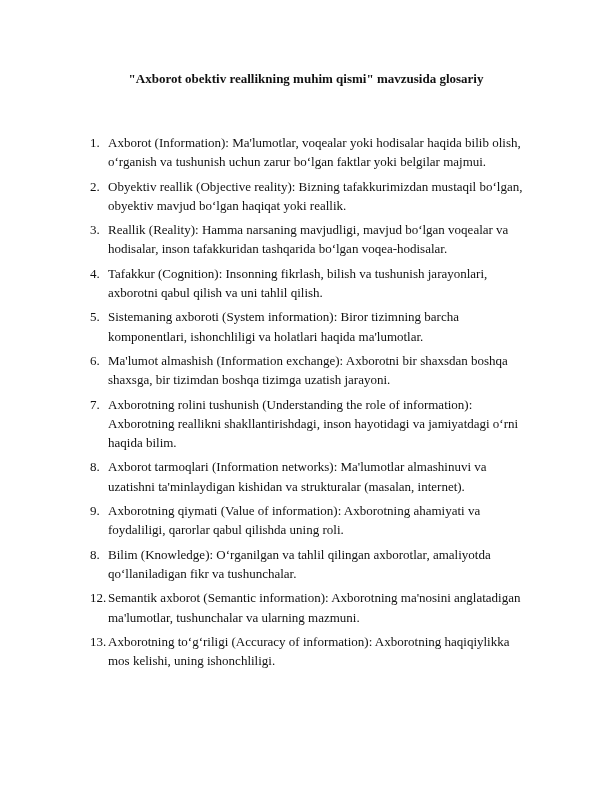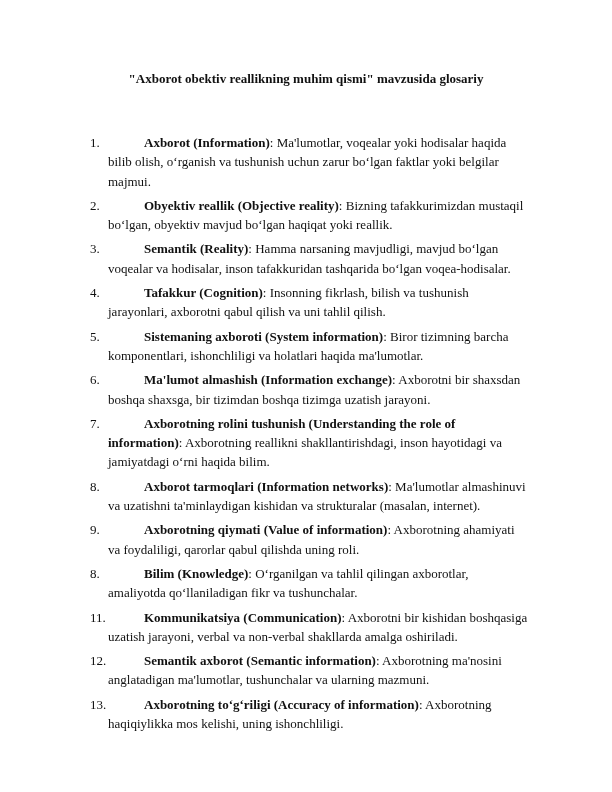--- a/index.html
+++ b/index.html
@@ -44,22 +44,21 @@
     width: 456px;
     box-sizing: border-box;
   }
   ol.glossary-list li .num {
     position: absolute;
     left: 18px;
     top: 0;
     white-space: nowrap;
   }
   ol.glossary-list li .term {
-    font-weight: bold;
-    margin-left: 36px;
+    font-weight: normal;
   }
   ol.glossary-list li .sep,
   ol.glossary-list li .def {
     font-weight: normal;
   }
 </style>
 </head>
 <body>
 
 <div class="page">
@@ -71,21 +70,21 @@
 
       <li>
         <span class="num">1.</span><span class="term">Axborot (Information)</span><span class="sep">: </span><span class="def">Ma'lumotlar, voqealar yoki hodisalar haqida bilib olish, o‘rganish va tushunish uchun zarur bo‘lgan faktlar yoki belgilar majmui.</span>
       </li>
 
       <li>
         <span class="num">2.</span><span class="term">Obyektiv reallik (Objective reality)</span><span class="sep">: </span><span class="def">Bizning tafakkurimizdan mustaqil bo‘lgan, obyektiv mavjud bo‘lgan haqiqat yoki reallik.</span>
       </li>
 
       <li>
-        <span class="num">3.</span><span class="term">Semantik (Reality)</span><span class="sep">: </span><span class="def">Hamma narsaning mavjudligi, mavjud bo‘lgan voqealar va hodisalar, inson tafakkuridan tashqarida bo‘lgan voqea-hodisalar.</span>
+        <span class="num">3.</span><span class="term">Reallik (Reality)</span><span class="sep">: </span><span class="def">Hamma narsaning mavjudligi, mavjud bo‘lgan voqealar va hodisalar, inson tafakkuridan tashqarida bo‘lgan voqea-hodisalar.</span>
       </li>
 
       <li>
         <span class="num">4.</span><span class="term">Tafakkur (Cognition)</span><span class="sep">: </span><span class="def">Insonning fikrlash, bilish va tushunish jarayonlari, axborotni qabul qilish va uni tahlil qilish.</span>
       </li>
 
       <li>
         <span class="num">5.</span><span class="term">Sistemaning axboroti (System information)</span><span class="sep">: </span><span class="def">Biror tizimning barcha komponentlari, ishonchliligi va holatlari haqida ma'lumotlar.</span>
       </li>
 
@@ -102,23 +101,20 @@
       </li>
 
       <li>
         <span class="num">9.</span><span class="term">Axborotning qiymati (Value of information)</span><span class="sep">: </span><span class="def">Axborotning ahamiyati va foydaliligi, qarorlar qabul qilishda uning roli.</span>
       </li>
 
       <li>
         <span class="num">8.</span><span class="term">Bilim (Knowledge)</span><span class="sep">: </span><span class="def">O‘rganilgan va tahlil qilingan axborotlar, amaliyotda qo‘llaniladigan fikr va tushunchalar.</span>
       </li>
 
-      <li>
-        <span class="num">11.</span><span class="term">Kommunikatsiya (Communication)</span><span class="sep">: </span><span class="def">Axborotni bir kishidan boshqasiga uzatish jarayoni, verbal va non-verbal shakllarda amalga oshiriladi.</span>
-      </li>
 
       <li>
         <span class="num">12.</span><span class="term">Semantik axborot (Semantic information)</span><span class="sep">: </span><span class="def">Axborotning ma'nosini anglatadigan ma'lumotlar, tushunchalar va ularning mazmuni.</span>
       </li>
 
       <li>
         <span class="num">13.</span><span class="term">Axborotning to‘g‘riligi (Accuracy of information)</span><span class="sep">: </span><span class="def">Axborotning haqiqiylikka mos kelishi, uning ishonchliligi.</span>
       </li>
 
     </ol>

